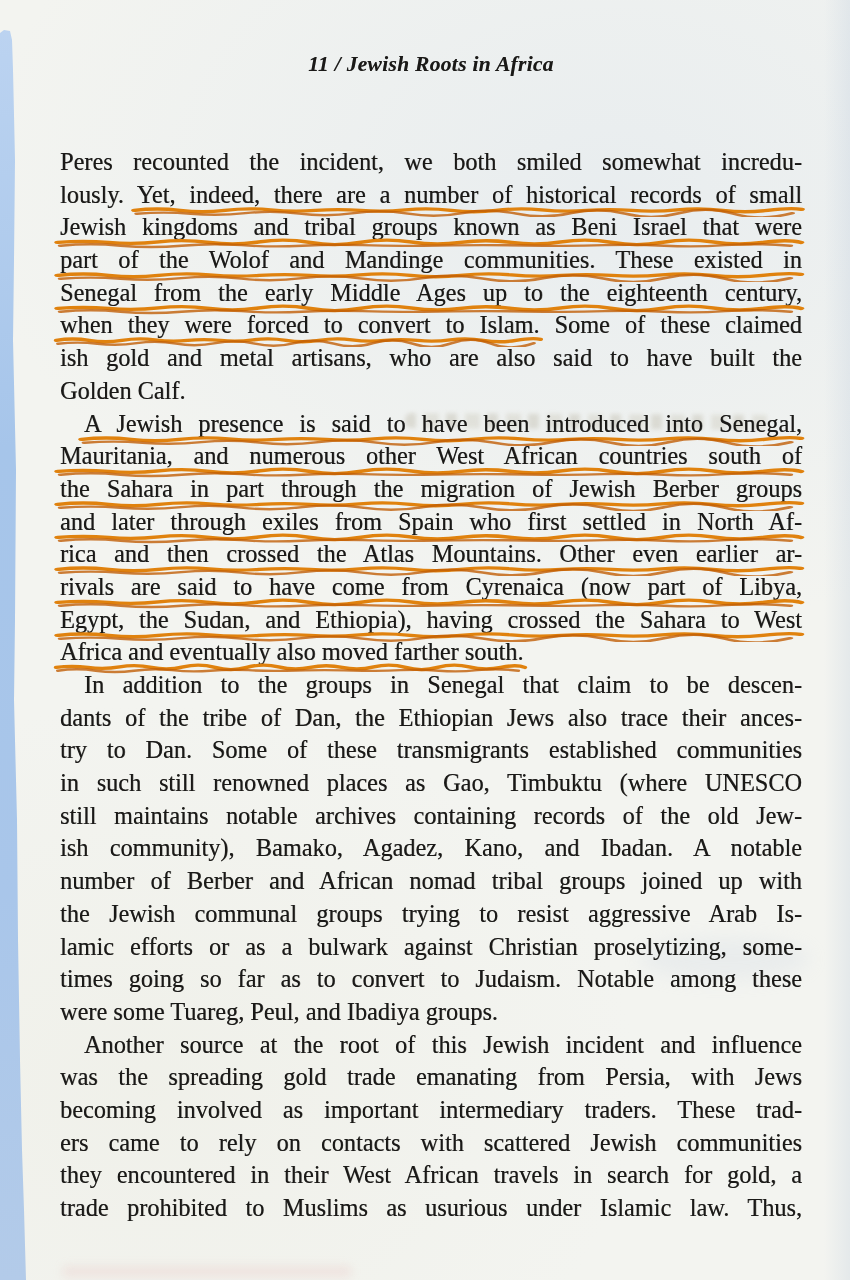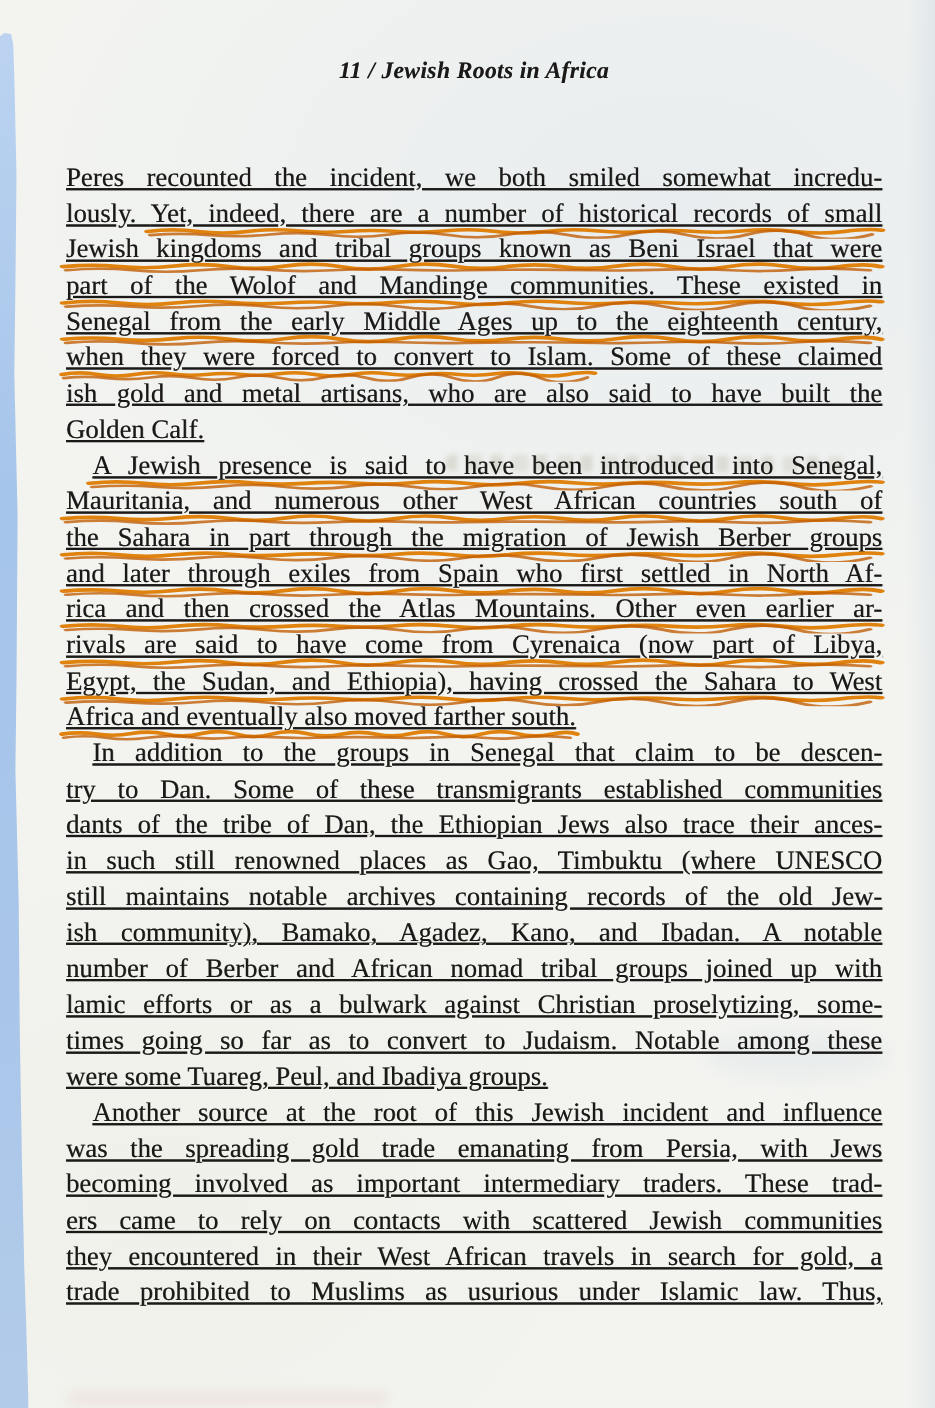--- a/index.html
+++ b/index.html
@@ -35,21 +35,20 @@
     text-align:center;
     font-style:italic;font-weight:700;font-size:21.5px;letter-spacing:.3px;
     color:var(--ink);
     text-shadow:0 0 .6px rgba(0,0,0,.45);
   }
   
   .page-body{
     position:absolute;left:60px;top:146px;width:742px;
     font-size:24.3px;color:var(--ink);
     text-shadow:.38px 0 0 rgba(24,23,22,.6);
-    text-decoration:underline;
   }
   .line{
     height:32.7px;line-height:32.7px;
     text-align:justify;text-align-last:justify;
     overflow:visible;white-space:nowrap;
   }
   .line.para-end{text-align:left;text-align-last:left;}
   .line.indent{text-indent:24px;}
   .mark{position:relative;}
   .squiggle{
@@ -140,26 +139,27 @@
           </svg></span></div>
       <div class="line"><span class="mark">Egypt, the Sudan, and Ethiopia), having crossed the Sahara to West<svg class="squiggle" viewBox="0 0 300 10" preserveAspectRatio="none">
             <path class="s1" d="M2,4 Q12,1.5 22,4 T42,4 T62,3.5 T82,4 T102,4 T122,3.5 T142,4 T162,4 T182,3.5 T202,4 T222,4 T242,3.5 T262,4 T282,4 T297,3"></path>
             <path class="s2" d="M3,7 Q15,5 27,7 T51,6.5 T75,7 T99,6.5 T123,7 T147,6.5 T171,7 T195,6.5 T219,7 T243,6.5 T267,7 T293,6.5"></path>
           </svg></span></div>
       <div class="line para-end"><span class="mark">Africa and eventually also moved farther south.<svg class="squiggle" viewBox="0 0 300 10" preserveAspectRatio="none">
             <path class="s1" d="M2,4 Q12,2 22,4 T42,3.5 T62,4 T82,3.5 T102,4 T122,4 T142,3.5 T162,4 T182,4 T202,3.5 T222,4 T242,4 T262,3.5 T282,4 T297,4"></path>
             <path class="s2" d="M3,7 Q15,4.5 27,7 T51,7 T75,6.5 T99,7 T123,6.5 T147,7 T171,6.5 T195,7 T219,6.5 T243,7 T267,6.5 T293,7"></path>
           </svg></span></div>
       <div class="line indent"><span>In addition to the groups in Senegal that claim to be descen-</span></div>
+      <div class="line"><span>dants of the tribe of Dan, the Ethiopian Jews also trace their ances-</span></div>
       <div class="line"><span>try to Dan. Some of these transmigrants established communities</span></div>
-      <div class="line"><span>dants of the tribe of Dan, the Ethiopian Jews also trace their ances-</span></div>
       <div class="line"><span>in such still renowned places as Gao, Timbuktu (where UNESCO</span></div>
       <div class="line"><span>still maintains notable archives containing records of the old Jew-</span></div>
       <div class="line"><span>ish community), Bamako, Agadez, Kano, and Ibadan. A notable</span></div>
       <div class="line"><span>number of Berber and African nomad tribal groups joined up with</span></div>
+      <div class="line"><span>the Jewish communal groups trying to resist aggressive Arab Is-</span></div>
       <div class="line"><span>lamic efforts or as a bulwark against Christian proselytizing, some-</span></div>
       <div class="line"><span>times going so far as to convert to Judaism. Notable among these</span></div>
       <div class="line para-end"><span>were some Tuareg, Peul, and Ibadiya groups.</span></div>
       <div class="line indent"><span>Another source at the root of this Jewish incident and influence</span></div>
       <div class="line"><span>was the spreading gold trade emanating from Persia, with Jews</span></div>
       <div class="line"><span>becoming involved as important intermediary traders. These trad-</span></div>
       <div class="line"><span>ers came to rely on contacts with scattered Jewish communities</span></div>
       <div class="line"><span>they encountered in their West African travels in search for gold, a</span></div>
       <div class="line"><span>trade prohibited to Muslims as usurious under Islamic law. Thus,</span></div>
     </div>

